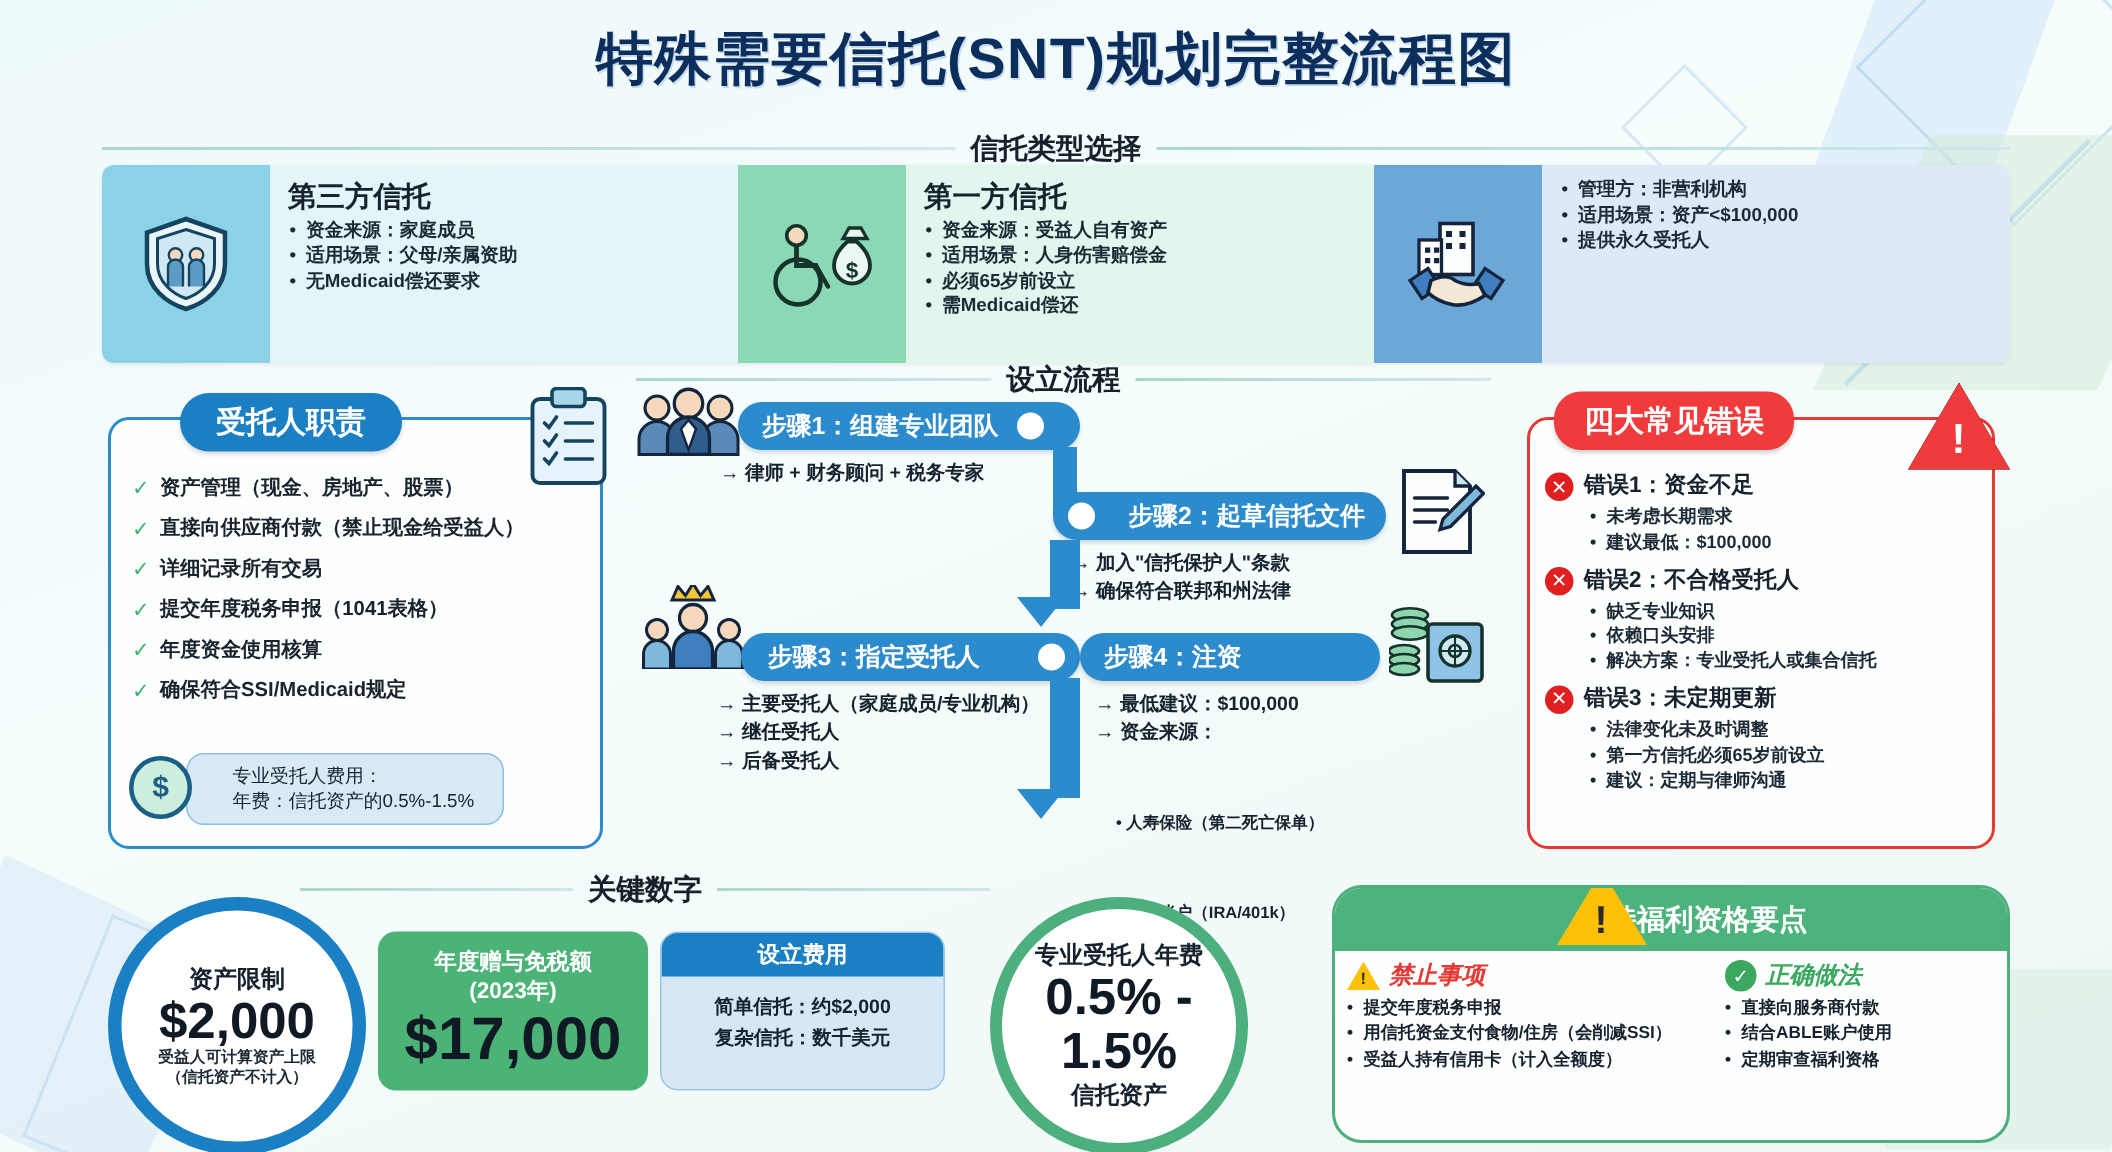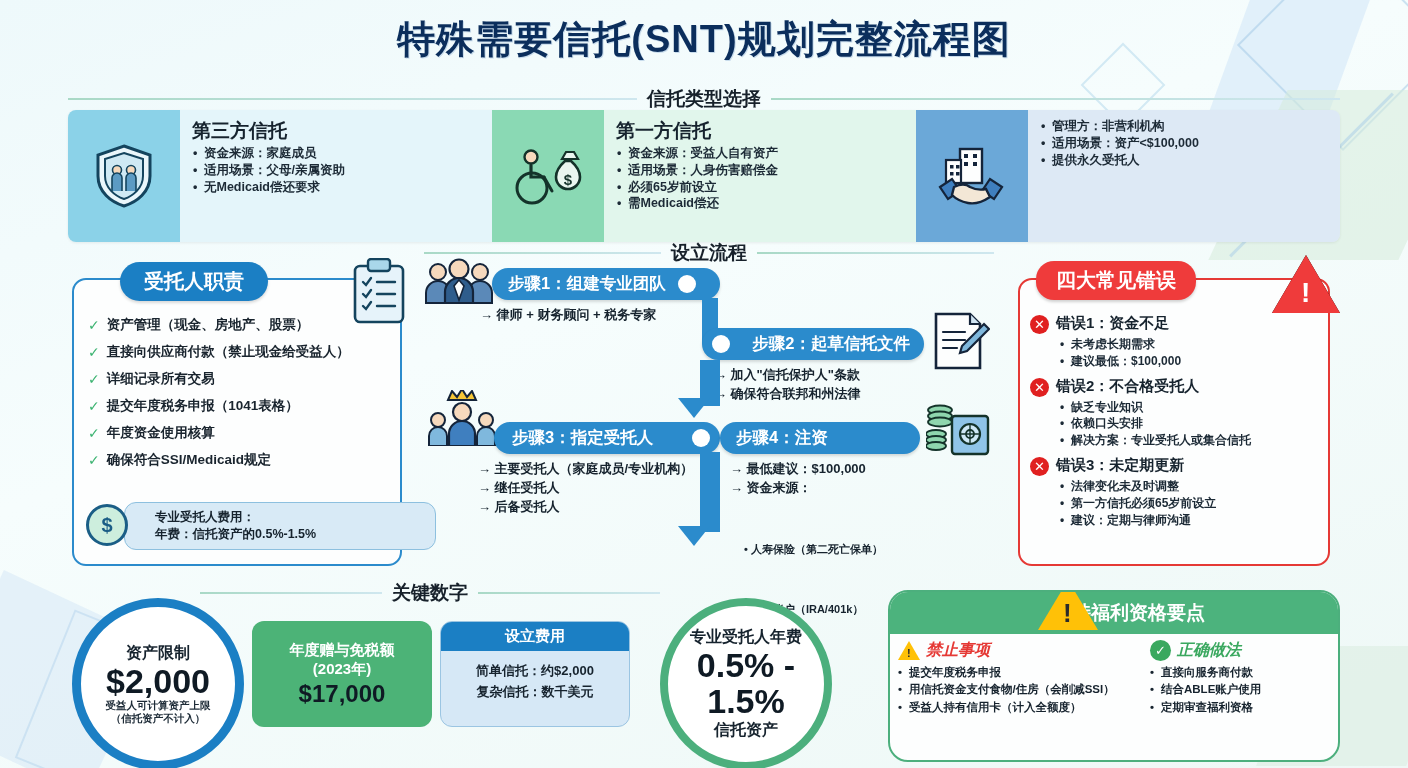--- a/index.html
+++ b/index.html
@@ -58,23 +58,23 @@
   #duties { left:72px; top:278px; width:330px; height:288px; border:2px solid #2b8bcc; }
   .pill-head {
     position:absolute; top:-18px; left:46px; background:#1b7fc4; color:#fff;
     font-size:20px; font-weight:bold; padding:6px 24px; border-radius:20px;
     box-shadow:0 2px 3px rgba(0,0,0,.15);
   }
   .duty-list { list-style:none; margin:36px 12px 0 14px; }
   .duty-list li { display:flex; gap:7px; font-size:13.5px; font-weight:bold; color:#19242e; line-height:1.32; margin-bottom:8.5px; }
   .chk { color:#3cb371; font-weight:bold; font-size:14px; flex:none; }
   .fee-box {
-    position:absolute; left:50px; bottom:14px; width:312px;
+    position:absolute; left:50px; bottom:14px; width:212px;
     background:#d8eaf6; border:1.5px solid #8dc0df; border-radius:12px;
-    padding:6px 8px 6px 30px; font-size:12.5px; font-weight:bold; color:#16232e; line-height:1.38;
+    padding:6px 8px 6px 30px; font-size:12.5px; font-weight:normal; color:#16232e; line-height:1.38;
   }
   .coin {
     position:absolute; left:12px; bottom:18px; width:42px; height:42px; border-radius:50%;
     background:#cdeedd; border:3px solid #1b5e86; display:flex; align-items:center; justify-content:center;
     font-size:20px; font-weight:bold; color:#1b5e86; z-index:2;
   }
 
   
   .step-bar {
     position:absolute; background:#2b8bcc; color:#fff; border-radius:18px;
@@ -112,21 +112,21 @@
   #asset-circle { left:72px; top:598px; width:172px; height:172px; border:9px solid #1b7fc4; }
   #fee-circle { left:660px; top:598px; width:172px; height:172px; border:8px solid #4caf7d; }
   .cap { font-size:16px; font-weight:bold; color:#16232e; }
   .big { font-size:34px; font-weight:bold; color:#0f1a24; line-height:1.05; }
   .small { font-size:10.5px; font-weight:bold; color:#1c2a36; line-height:1.25; }
 
   .gift-box { position:absolute; left:252px; top:621px; width:180px; height:106px; background:#4cb377;
               border-radius:12px; display:flex; flex-direction:column; align-items:center; justify-content:center; color:#fff; }
   .gift-t { font-size:15px; font-weight:bold; }
   .gift-y { font-size:15px; font-weight:bold; margin-bottom:1px; }
-  .gift-n { font-size:24px; font-weight:bold; color:#0f1a24; }
+  .gift-n { font-size:40px; font-weight:bold; color:#0f1a24; }
 
   .setup-box { position:absolute; left:440px; top:621px; width:190px; height:106px; border-radius:12px;
                overflow:hidden; background:#d6e8f6; border:1.5px solid #9bc5e2; }
   .setup-h { background:#1b7fc4; color:#fff; font-size:15px; font-weight:bold; text-align:center; padding:5px 0; }
   .setup-b { padding:10px 8px; text-align:center; font-size:13px; font-weight:bold; color:#16232e; line-height:1.6; }
 
   
   #benefits { left:888px; top:590px; width:452px; height:172px; background:#fdfefe;
               border:2px solid #4caf7d; border-radius:20px; overflow:hidden; }
   .ben-head { background:#4cb37d; color:#fff; height:42px; display:flex; align-items:center;

